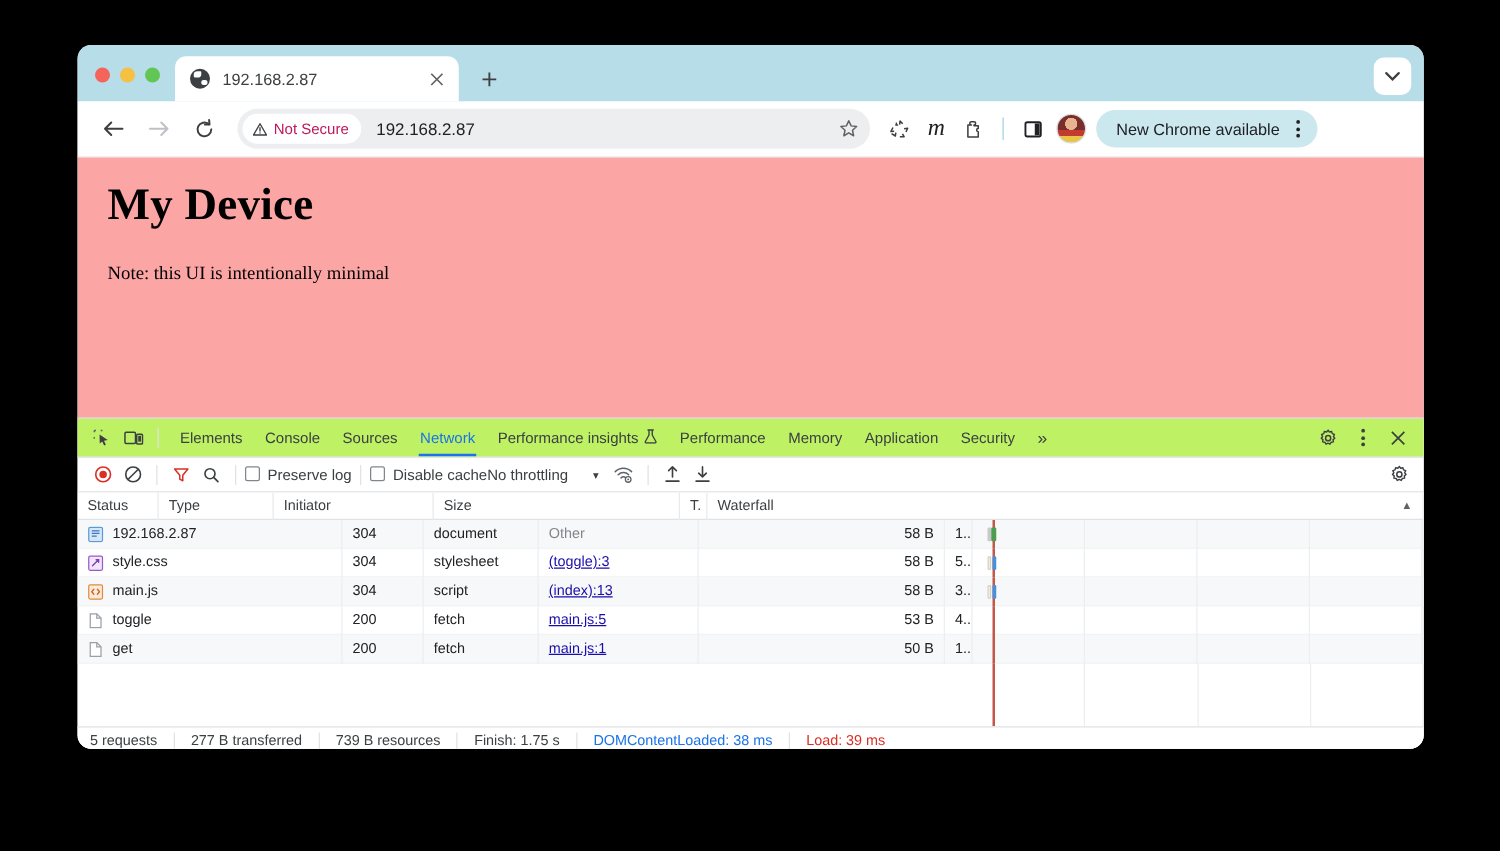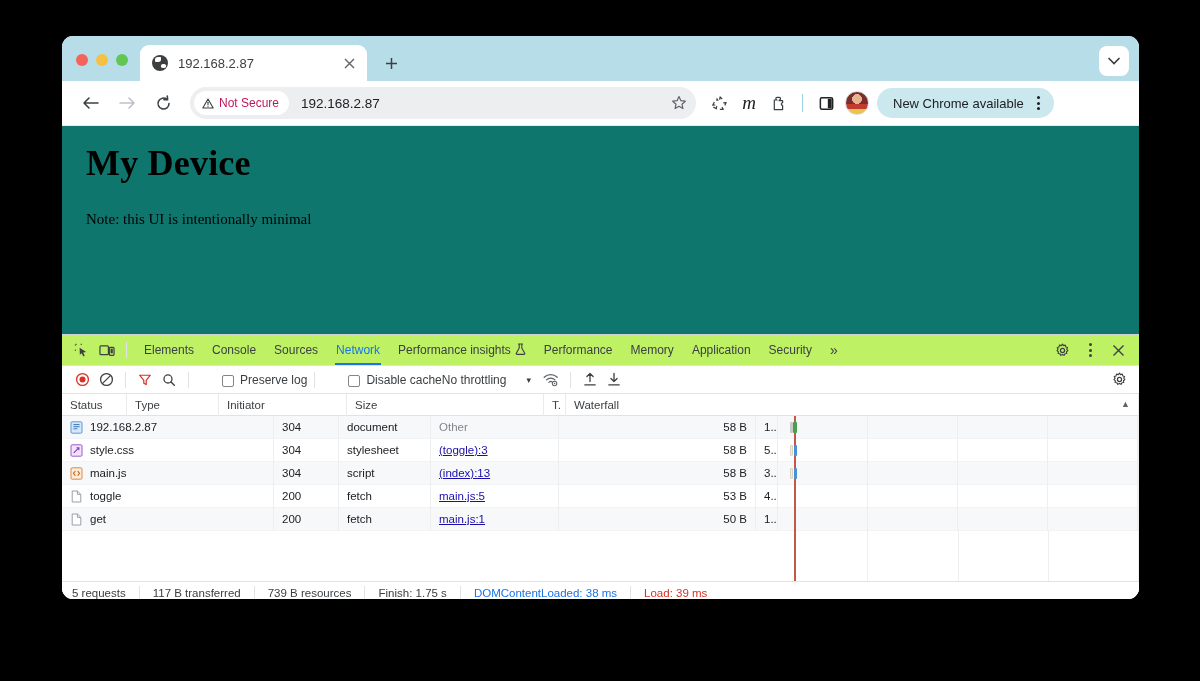--- a/index.html
+++ b/index.html
@@ -139,21 +139,21 @@
     display: flex; align-items: center;
     padding: 0 6px 0 16px; gap: 6px;
     margin-left: 4px;
     font-size: 13px; color: #202124;
     white-space: nowrap;
   }
 
   
   .viewport {
     height: 208px;
-    background: #0f766e;
+    background: #fca5a5;
     padding: 16px 24px 0 24px;
     font-family: "Liberation Serif", serif;
     position: relative;
   }
   .page-h1 { font-size: 36px; font-weight: bold; color: #000; letter-spacing: .2px; }
   .led-row { display: flex; align-items: center; gap: 24px; margin-top: 30px; }
   .led-text { font-size: 17px; color: #000; }
   .led-btn {
     font-family: "Liberation Sans", sans-serif;
     font-size: 13px; color: #000;
@@ -197,21 +197,21 @@
   .dt-rbtn { width: 26px; height: 24px; display: flex; align-items: center; justify-content: center; }
 
   .dt-toolbar {
     height: 28px; display: flex; align-items: center;
     border-bottom: 1px solid #e0e2e5;
     padding: 0 8px 0 8px; gap: 0;
     font-size: 12px; color: #3c4043;
   }
   .dt-tb-btn { width: 24px; height: 24px; display: flex; align-items: center; justify-content: center; }
   .dt-tb-sep { width: 1px; height: 16px; background: #e0e2e5; margin: 0 7px; }
-  .dt-check { display: flex; align-items: flex-end; gap: 6px; white-space: nowrap; margin-left: 26px; }
+  .dt-check { display: flex; align-items: flex-start; gap: 6px; white-space: nowrap; }
   .cb { width: 12px; height: 12px; border: 1px solid #80868b; border-radius: 2px; background: #fff; }
   .dt-select { display: flex; align-items: center; gap: 20px; white-space: nowrap; }
   .caret { font-size: 9px; color: #3c4043; }
 
   
   .net-table { flex: 1; display: flex; flex-direction: column; overflow: hidden; }
   .net-head {
     height: 22px; display: flex; align-items: center;
     border-bottom: 1px solid #e0e2e5;
     font-size: 11.5px; color: #3c4043;
@@ -681,21 +681,21 @@
             <div class="wf-cell"></div>
             <div class="wf-cell"></div>
             <div class="wf-cell"></div>
           <div class="wf-redline"></div>
         </div>
       </div>
     </div>
 
     <div class="net-status">
       <span class="ns-item">5 requests</span>
-      <span class="ns-item">117 B transferred</span>
+      <span class="ns-item">277 B transferred</span>
       <span class="ns-item">739 B resources</span>
       <span class="ns-item">Finish: 1.75 s</span>
       <span class="ns-item ns-blue">DOMContentLoaded: 38 ms</span>
       <span class="ns-item ns-red">Load: 39 ms</span>
     </div>
 
   </div>
 </div>
 
 </body></html>

